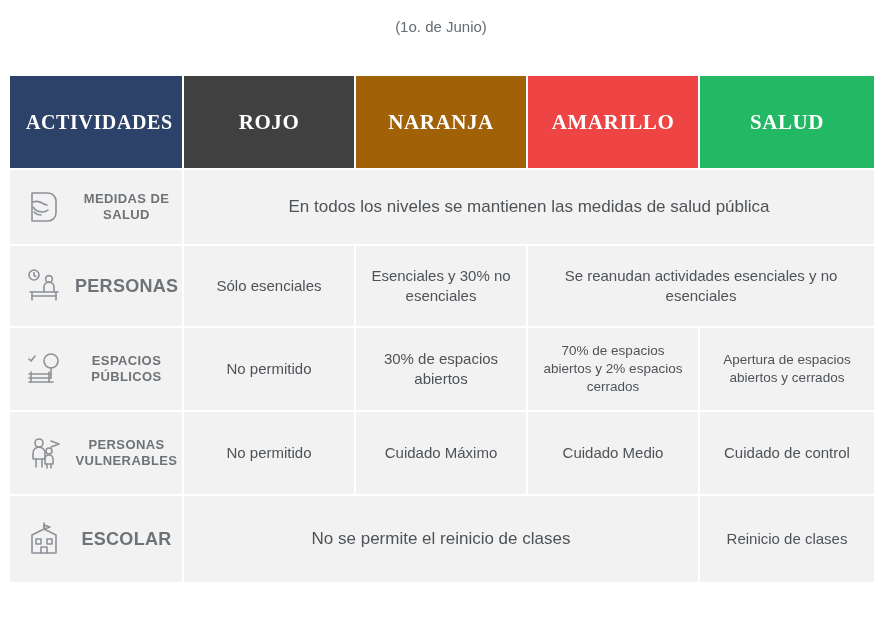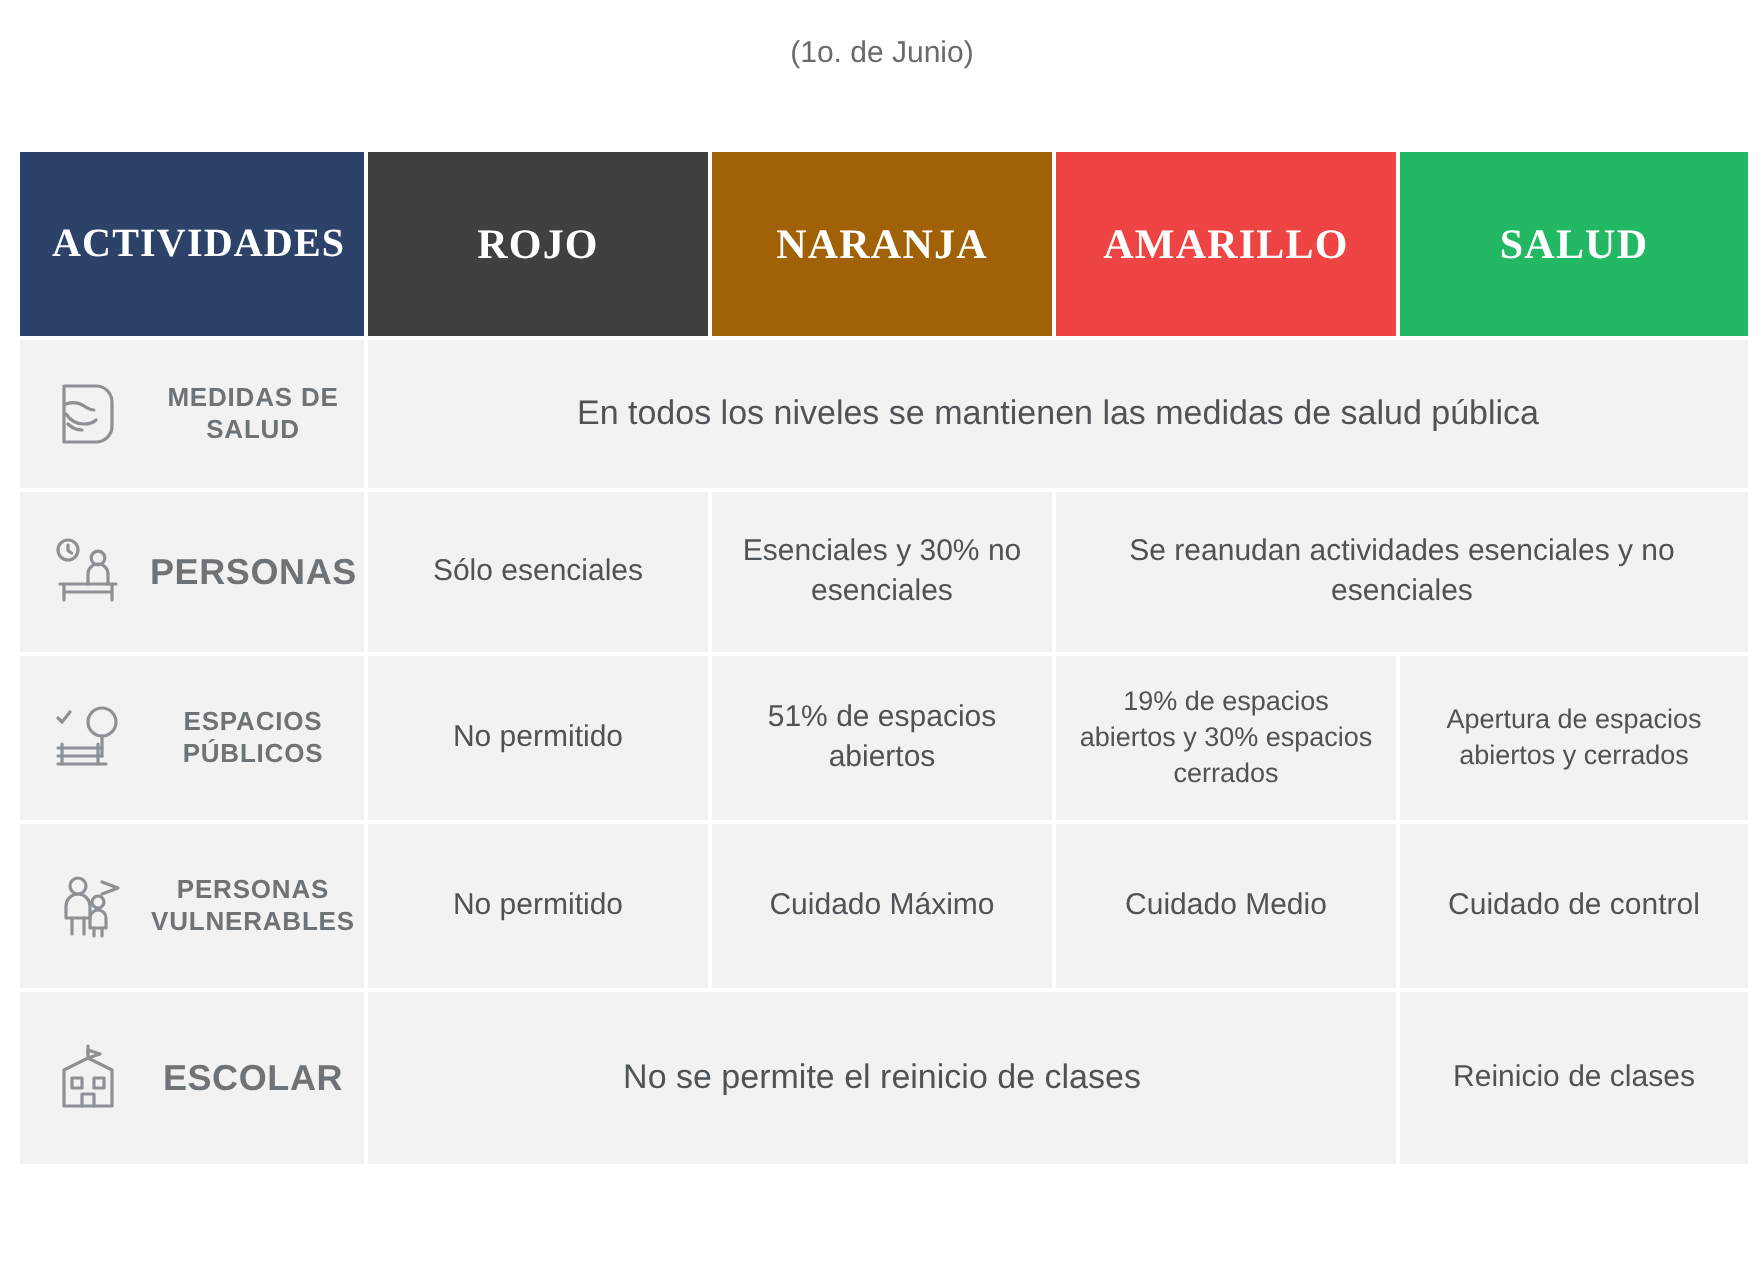--- a/index.html
+++ b/index.html
@@ -203,22 +203,22 @@
                   <path d="M31 23 v10"></path>
                   <path d="M9 29 h22 M9 33 h22"></path>
                   <path d="M11 27 v10 M29 27 v10"></path>
                   <path d="M9 37 h24"></path>
                 </svg>
               </span>
               <span class="rl-text">ESPACIOS PÚBLICOS</span>
             </div>
           </td>
           <td>No permitido</td>
-          <td>51% de espacios abiertos</td>
-          <td class="cell-sm">19% de espacios abiertos y 30% espacios cerrados</td>
+          <td>30% de espacios abiertos</td>
+          <td class="cell-sm">70% de espacios abiertos y 2% espacios cerrados</td>
           <td class="cell-sm">Apertura de espacios abiertos y cerrados</td>
         </tr>
 
         <tr class="r-personas">
           <td class="rowlabel">
             <div class="rowlabel-inner">
               <span class="ico">
                 <svg viewBox="0 0 48 48" width="48" height="48" fill="none" stroke="#8d9196" stroke-width="1.6" stroke-linecap="round" stroke-linejoin="round">
                   <circle cx="19" cy="14" r="4"></circle>
                   <path d="M13 24 a6 6 0 0 1 12 0 v6 h-12 z"></path>

